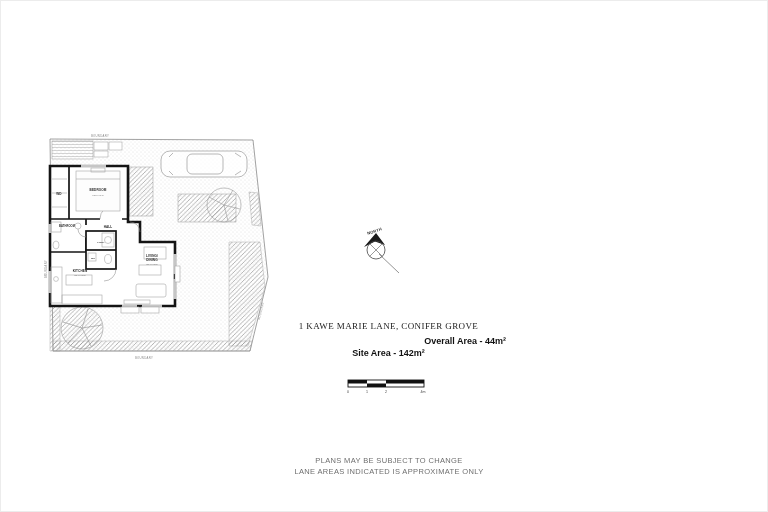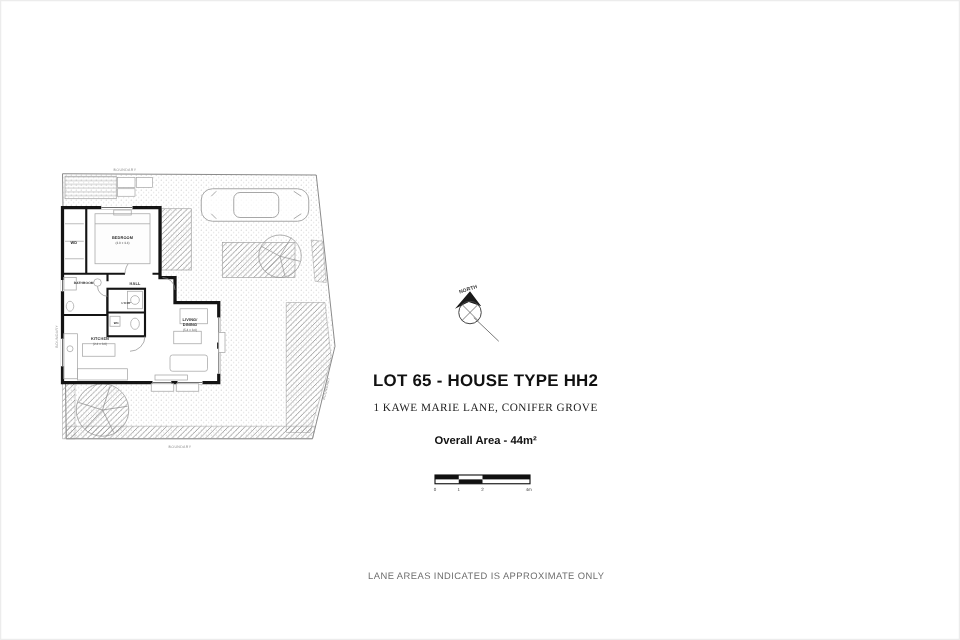--- a/index.html
+++ b/index.html
@@ -4,22 +4,22 @@
 <style>
   html,body{margin:0;padding:0;background:#fff;}
   #page{position:relative;width:768px;height:512px;background:#ffffff;overflow:hidden;
         border:1px solid #ececec;box-sizing:border-box;
         font-family:"Liberation Sans",sans-serif;color:#1a1a1a;}
   .abs{position:absolute;}
   #title{left:270px;top:296px;width:235px;text-align:center;font-size:13.5px;
          font-weight:bold;letter-spacing:.2px;color:#111;}
   #address{left:270px;top:320px;width:235px;text-align:center;font-size:9px;
            letter-spacing:.4px;color:#222;font-family:Liberation Serif, serif;}
-  #area1{left:270px;top:335px;width:235px;text-align:center;font-size:9px;
-         font-weight:bold;color:#111;margin-top:11px;}
+  #area1{left:270px;top:335px;width:235px;text-align:right;font-size:9px;
+         font-weight:bold;color:#111;}
   #area2{left:270px;top:346.5px;width:235px;text-align:center;font-size:9px;
          font-weight:bold;color:#111;}
   #footer{left:234px;top:455px;width:308px;text-align:center;font-size:7.5px;
           color:#6e6e6e;letter-spacing:.35px;line-height:1.45;}
   svg text{font-family:"Liberation Sans",sans-serif;}
   .roomname{font-size:3.1px;font-weight:bold;fill:#2a2a2a;letter-spacing:.1px;}
   .roomdim{font-size:2.5px;fill:#555;}
   .bnd{font-size:2.8px;fill:#8a8a8a;letter-spacing:.3px;}
 </style>
 </head>
@@ -155,36 +155,37 @@
   </svg>
 
   <svg class="abs" style="left:353px;top:223px;" width="48" height="50" viewBox="0 0 48 50">
     <text x="21" y="8.5" transform="rotate(-18 21,8.5)" text-anchor="middle" style="font-size:4px;fill:#333;font-weight:bold;letter-spacing:.2px">NORTH</text>
     <path d="M10,23 L22,9 L31,21 L21,17.5 Z" fill="#1a1a1a"></path>
     <circle cx="22" cy="26" r="9" fill="none" stroke="#444" stroke-width="0.8"></circle>
     <path d="M15.5,19.5 L28.5,32.5 M28.5,19.5 L15.5,32.5" stroke="#555" stroke-width="0.6"></path>
     <path d="M25,30 L45,49" stroke="#666" stroke-width="0.7"></path>
   </svg>
 
-  <div class="abs" id="title">LOT 65 - HOUSE TYPE HH2</div>
   <div class="abs" id="address">1 KAWE MARIE LANE, CONIFER GROVE</div>
   <div class="abs" id="area1">Overall Area - 44m²</div>
+  <div class="abs" id="area2">Site Area - 142m²</div>
 
   <svg class="abs" style="left:344px;top:376px;" width="86" height="20" viewBox="0 0 86 20">
     <rect x="3" y="3" width="76" height="7" fill="#fff" stroke="#111" stroke-width="0.9"></rect>
     <g>
       <rect x="3" y="3" width="19" height="3.5" fill="#111"></rect>
       <rect x="41" y="3" width="38" height="3.5" fill="#111"></rect>
       <rect x="22" y="6.5" width="19" height="3.5" fill="#111"></rect>
     </g>
     <g text-anchor="middle" style="font-size:3.6px;fill:#444">
       <text x="3" y="16">0</text>
       <text x="22" y="16">1</text>
       <text x="41" y="16">2</text>
       <text x="78" y="16">4m</text>
     </g>
   </svg>
 
   <div class="abs" id="footer">
+    <div>PLANS MAY BE SUBJECT TO CHANGE</div>
     <div>LANE AREAS INDICATED IS APPROXIMATE ONLY</div>
   </div>
 
 </div>
 
 </body></html>

